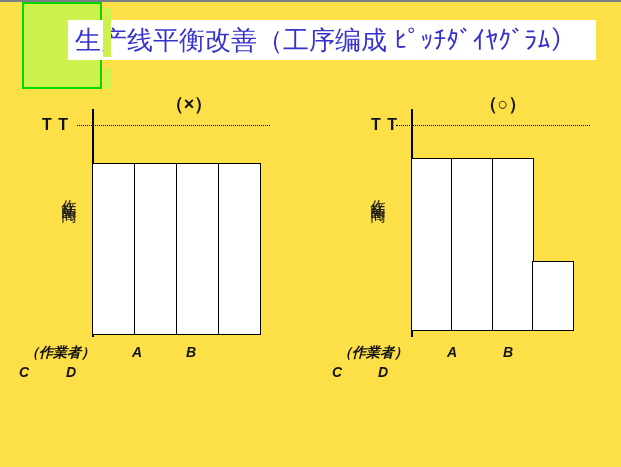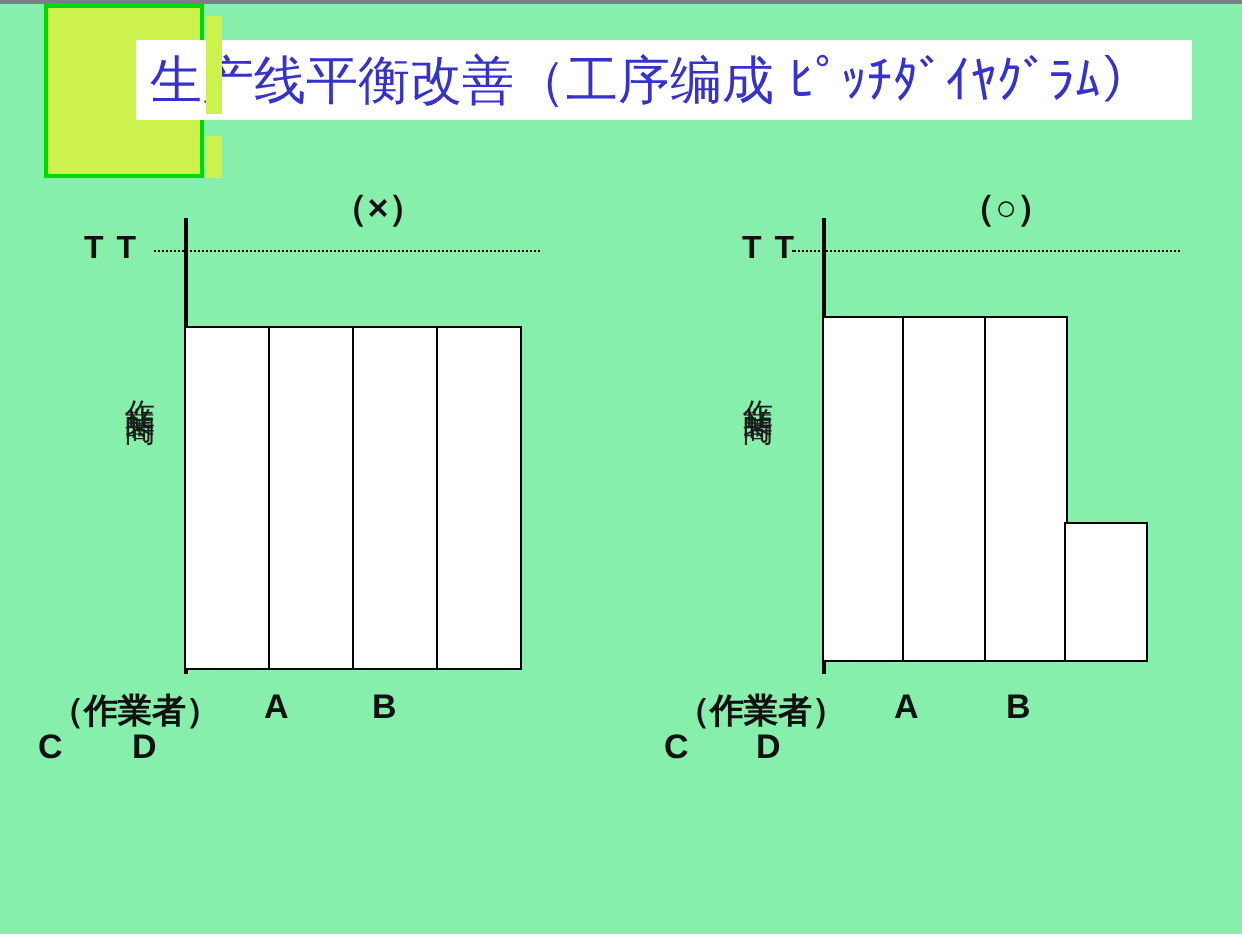--- a/index.html
+++ b/index.html
@@ -1,17 +1,17 @@
 <!DOCTYPE html>
 <html><head>
 <meta charset="utf-8">
 <style>
   html,body { margin:0; padding:0; background:#fff; }
   .slide {
-    position:relative; width:621px; height:467px; background:#86efac;
+    position:relative; width:621px; height:467px; background:#fde047;
     font-family:"Liberation Sans","DejaVu Sans",sans-serif; overflow:hidden; color:#111;
   }
   .top-rule { position:absolute; left:0; top:0; width:621px; height:2px; background:#7d7d88; }
 
   
   .deco-rect { position:absolute; left:22px; top:2px; width:80px; height:87px;
                background:#cdf24e; border:2px solid #00d900; box-sizing:border-box; z-index:1; }
   .deco-bar  { position:absolute; left:103px; width:8px; background:#cdf24e; }
   .seg1 { top:8px;  height:49px; z-index:3; }
   .seg2 { top:68px; height:21px; z-index:3; }
@@ -37,21 +37,21 @@
   .bars { position:absolute; top:125px; display:flex; align-items:flex-end; }
   .bars-left  { left:92px;  width:169px; height:210px; }
   .bars-right { left:411px; width:163px; height:206px; }
   .bar { flex:1; background:#fff; border:1.5px solid #000; box-sizing:border-box; }
   .bar + .bar { margin-left:-1.5px; }
 
   .ylab { position:absolute; top:188px; font-size:15px; color:#1a1a1a;
           writing-mode:vertical-rl; text-orientation:upright; letter-spacing:3px; line-height:16px; }
   .yl-left { left:61px; } .yl-right { left:370px; }
 
-  .wlabel { position:absolute; font-size:17px; font-weight:bold; white-space:nowrap; }
+  .wlabel { position:absolute; font-size:14px; font-weight:bold; white-space:nowrap;font-style:italic; }
   .row1 { top:344px; } .row2 { top:364px; }
   .cap-left  { left:25px; }  .cap-right { left:338px; }
   .a-left { left:132px; } .b-left { left:186px; } .c-left { left:19px; }  .d-left { left:66px; }
   .a-right { left:447px; } .b-right { left:503px; } .c-right { left:332px; } .d-right { left:378px; }
 </style>
 </head>
 <body>
 
 <div class="slide">
   <div class="top-rule"></div>

